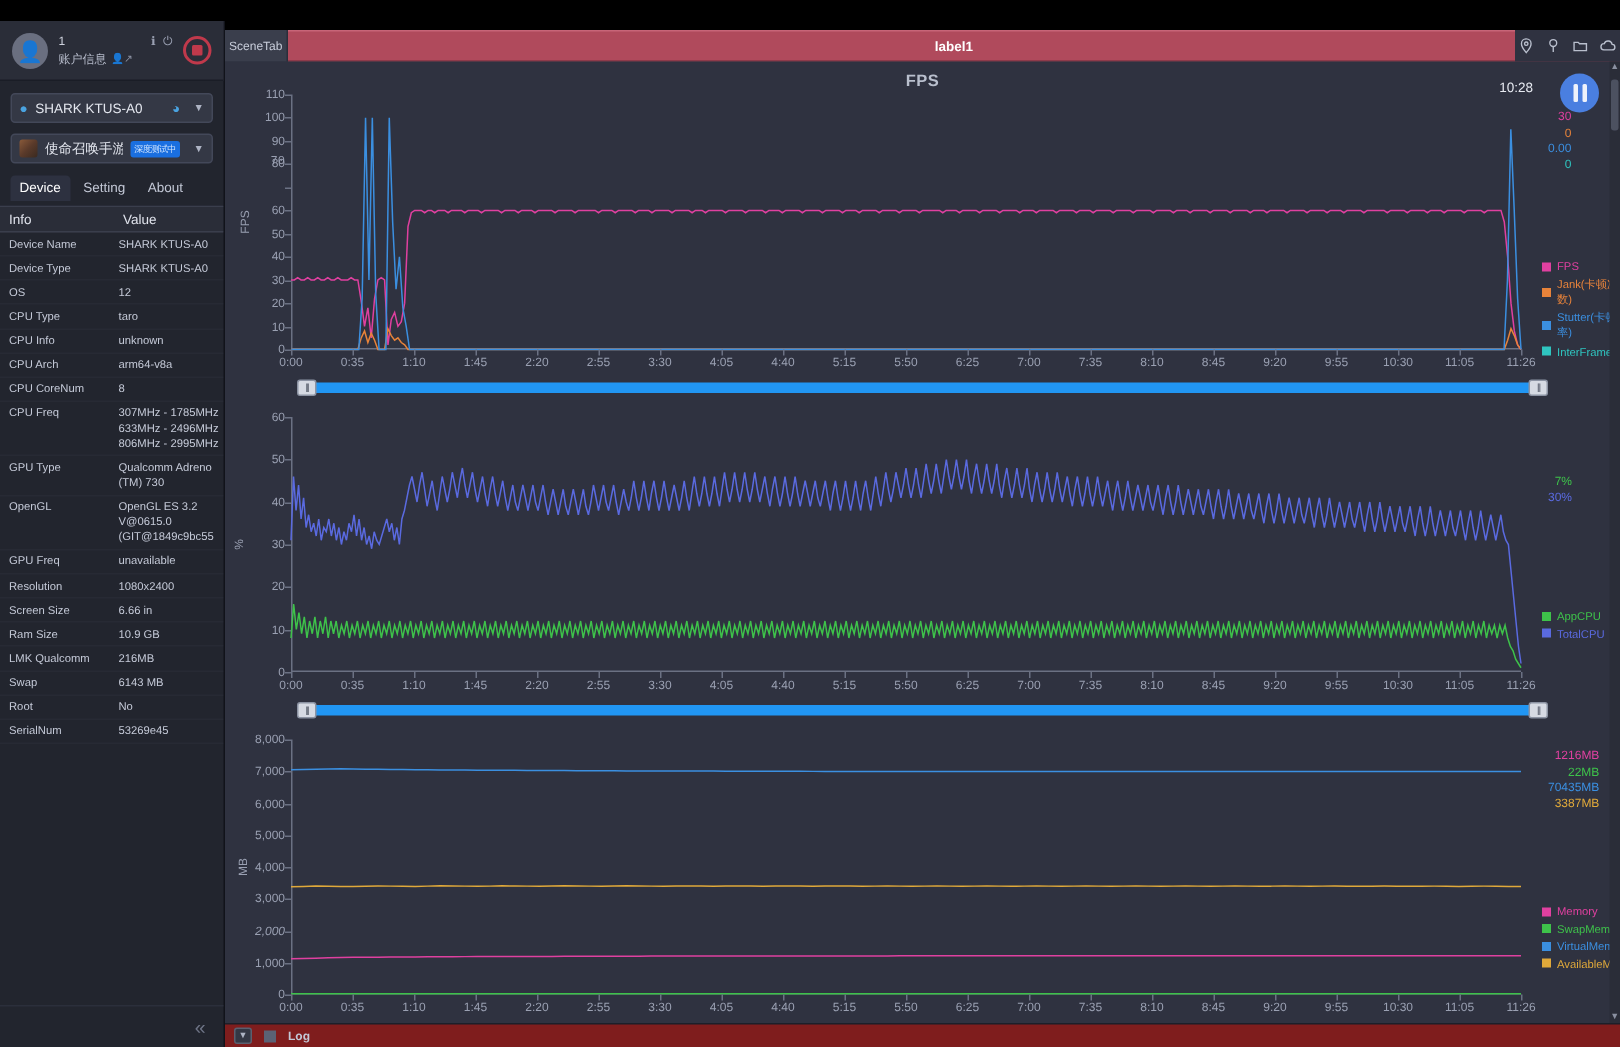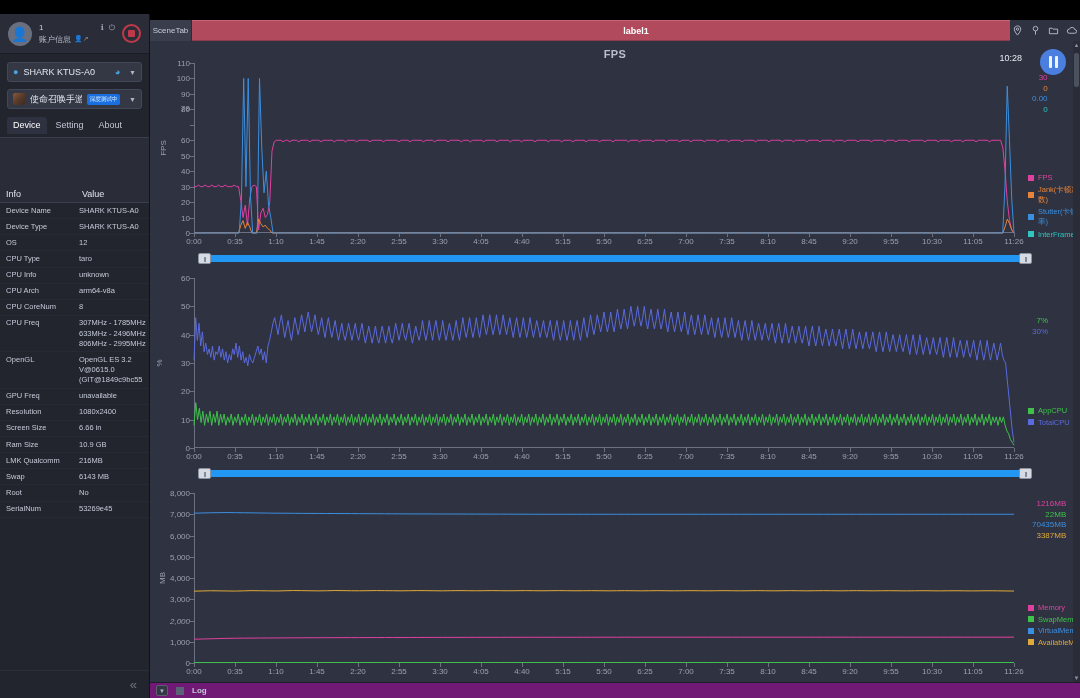--- a/index.html
+++ b/index.html
@@ -70,21 +70,21 @@
     font-size: 9px; padding: 3px 6px 4px 6px; color: #c3c8d6;
     border-radius: 3px 3px 0 0; background: transparent;
   }
   .tab.active { background: #2d3140; color: #fff; }
 
   .info-table { margin-top: 3px; flex: 1; overflow: hidden; }
   .ith {
     display:flex; background:#2a2d38; border-top:1px solid #3a3e4c;
     border-bottom: 1px solid #3a3e4c;
   }
-  .ith div { font-size: 9px; color:#e0e3ec; padding: 3px 6px; margin-top: 48px; }
+  .ith div { font-size: 9px; color:#e0e3ec; padding: 3px 6px; }
   .ith .c1 { width: 76px; }
   .itr { display:flex; border-bottom: 1px solid #272a34; }
   .itr .c1 { width: 76px; font-size: 7.5px; color:#c5cad8; padding: 2.5px 6px; }
   .itr .c2 { flex:1; font-size: 7.5px; color:#c5cad8; padding: 2.5px 3px; line-height: 1.35; }
 
   .collapse {
     height: 28px; display:flex; align-items:center; justify-content:flex-end;
     padding-right: 12px; color:#6d7governing; color:#6e7486; font-size: 13px;
     border-top: 1px solid #2b2f3b;
   }
@@ -163,21 +163,21 @@
     position:absolute; right:0; top:21px; bottom:16px; width:7px;
     background:#2a2d38;
   }
   .vscroll .thumb { position:absolute; left:1px; width:5px; background:#4c5160;
                     border-radius:2px; top:2px; height:34px;}
   .vscroll .arr { position:absolute; left:0; width:7px; text-align:center;
                   font-size:6px; color:#8a90a0;}
 
   .bottombar {
     position:absolute; left:0; right:0; bottom:0; height:16px;
-    background:#701a75; border-top:1px solid #1c1f29;
+    background:#7f1d1d; border-top:1px solid #1c1f29;
     display:flex; align-items:center; gap:8px; padding-left:6px;
   }
   .bb-btn { width:12px;height:11px; border:1px solid #5a6070; background:#343845;
             display:flex;align-items:center;justify-content:center;
             color:#aeb4c4; font-size:6px; border-radius:2px;}
   .bb-sw { width:8px; height:8px; background:#5b6persistent; background:#5b6275; display:block;}
   .bb-log { font-size:8px; color:#c3c8d6; font-weight:bold;}
 
   svg.series { position:absolute; left:0; top:0; overflow:visible; }
 </style>
@@ -260,20 +260,24 @@
             <div class="c1">CPU Arch</div>
             <div class="c2">arm64-v8a</div>
           </div>
           <div class="itr">
             <div class="c1">CPU CoreNum</div>
             <div class="c2">8</div>
           </div>
           <div class="itr">
             <div class="c1">CPU Freq</div>
             <div class="c2">307MHz - 1785MHz<br>633MHz - 2496MHz<br>806MHz - 2995MHz</div>
+          </div>
+          <div class="itr">
+            <div class="c1">GPU Type</div>
+            <div class="c2">Qualcomm Adreno (TM) 730</div>
           </div>
           <div class="itr">
             <div class="c1">OpenGL</div>
             <div class="c2">OpenGL ES 3.2 V@0615.0 (GIT@1849c9bc55</div>
           </div>
           <div class="itr">
             <div class="c1">GPU Freq</div>
             <div class="c2">unavailable</div>
           </div>
           <div class="itr">

